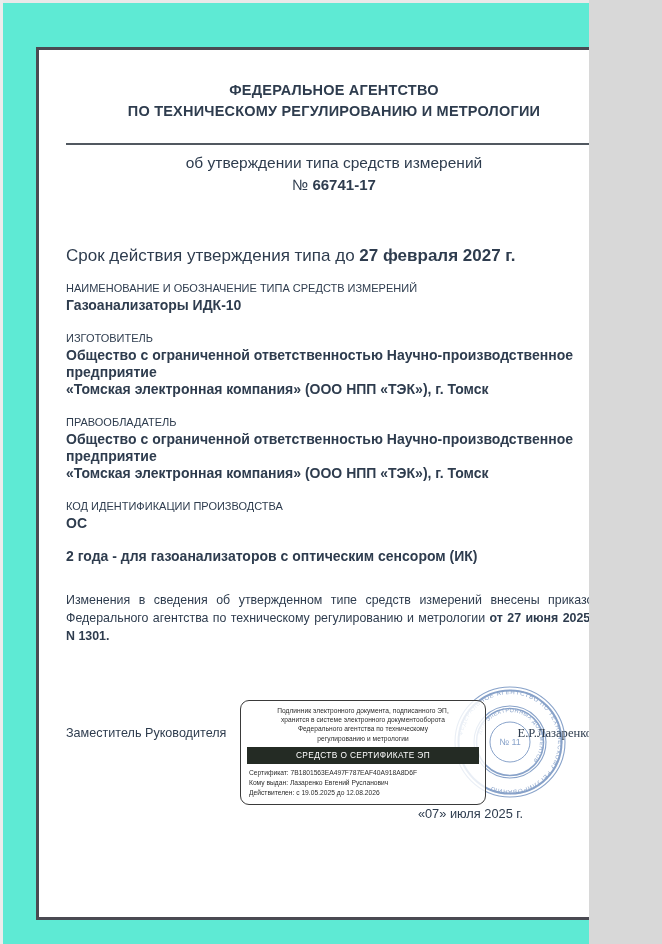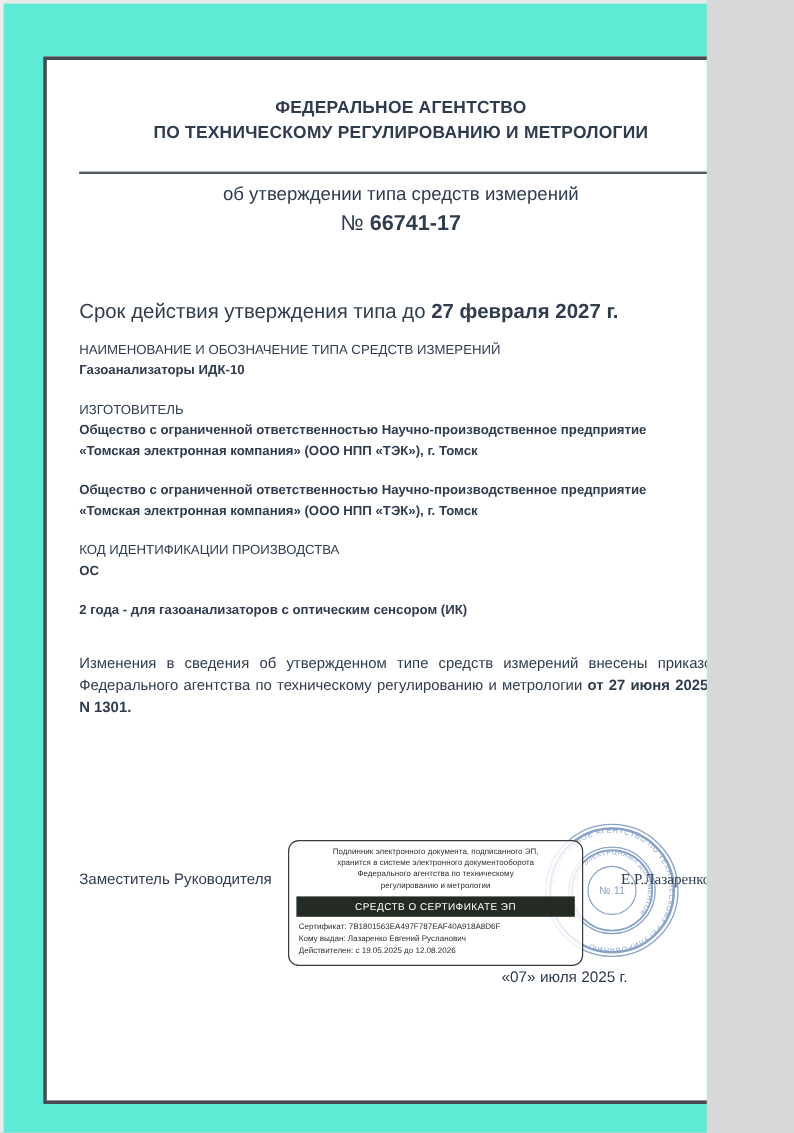--- a/index.html
+++ b/index.html
@@ -83,37 +83,37 @@
   }
   .cert-sub {
     margin-top: 9px;
     text-align: center;
     font-size: 15.5px;
     color: #2e3c4e;
   }
   .cert-number {
     margin-top: 4px;
     text-align: center;
-    font-size: 18px;
+    font-size: 15px;
     font-weight: bold;
     color: #2e3c4e;
   }
   .cert-number .no-sym { font-weight: normal; }
 
   
   .body-area { margin-top: 54px; }
 
   .blk { margin-bottom: 16px; }
   .blk .label {
     font-size: 11px;
     color: #2e3c4e;
     line-height: 17px;
   }
   .blk .value {
-    font-size: 11px;
+    font-size: 14px;
     font-weight: bold;
     color: #2e3c4e;
     line-height: 17px;
   }
   .inline-line {
     font-size: 17px;
     color: #2e3c4e;
     line-height: 17px;
   }
   .inline-line b { font-weight: bold; }
@@ -246,20 +246,21 @@
         <div class="value">Газоанализаторы ИДК-10</div>
       </div>
 
       <div class="blk">
         <div class="label">ИЗГОТОВИТЕЛЬ</div>
         <div class="value">Общество с ограниченной ответственностью Научно-производственное предприятие</div>
         <div class="value">«Томская электронная компания» (ООО НПП «ТЭК»), г. Томск</div>
       </div>
 
       <div class="blk">
+        <div class="label">ПРАВООБЛАДАТЕЛЬ</div>
         <div class="value">Общество с ограниченной ответственностью Научно-производственное предприятие</div>
         <div class="value">«Томская электронная компания» (ООО НПП «ТЭК»), г. Томск</div>
       </div>
 
       <div class="blk">
         <div class="label">КОД ИДЕНТИФИКАЦИИ ПРОИЗВОДСТВА</div>
         <div class="value">ОС</div>
       </div>
 
 

